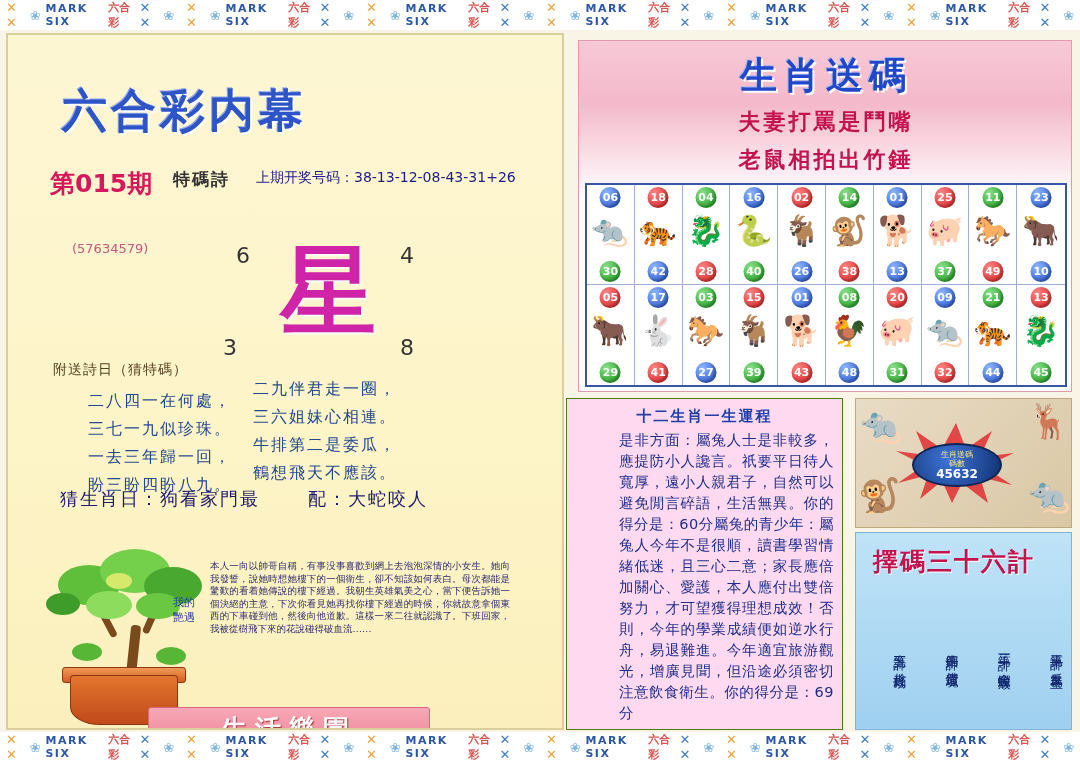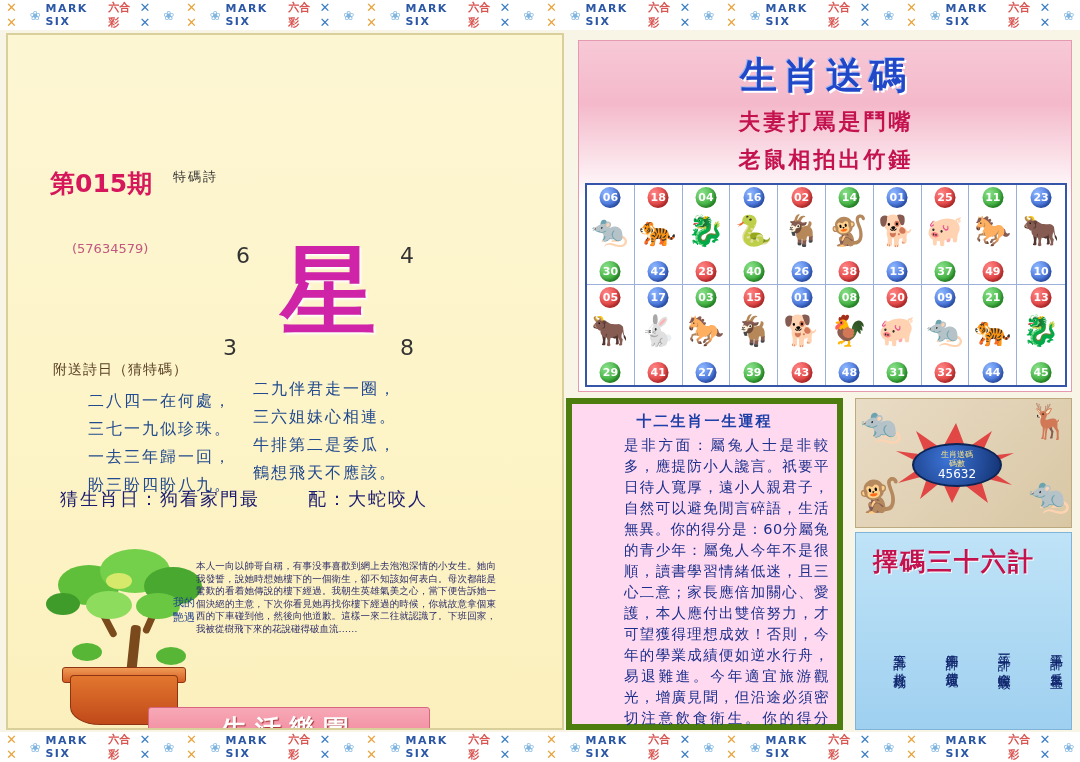--- a/index.html
+++ b/index.html
@@ -20,40 +20,40 @@
 
   
   #left{position:absolute;left:6px;top:33px;width:558px;height:697px;
     background:linear-gradient(180deg,#fdf6d3 0%,#fdf4c8 55%,#fbf0bd 100%);
     border:2px solid #d8cf9a;box-sizing:border-box;overflow:hidden;}
   #title-main{position:absolute;left:54px;top:46px;font-size:45px;font-weight:bold;
     color:#2d55c8;letter-spacing:4px;
     text-shadow:2px 2px 0 #ffffff, -1px -1px 0 #8fa5e8;
     font-family:"DejaVu Sans",sans-serif;}
   #issue{position:absolute;left:42px;top:132px;font-size:25px;font-weight:bold;color:#d6175c;}
-  #sub-tema{position:absolute;left:165px;top:133px;font-size:13px;color:#333;letter-spacing:2px;}
+  #sub-tema{position:absolute;left:165px;top:133px;font-size:17px;color:#333;letter-spacing:2px;font-weight:bold;}
   #last-draw{position:absolute;left:248px;top:134px;font-size:14px;color:#1c1c8a;}
   #secret-line{position:absolute;left:75px;top:176px;font-size:18px;color:#8a5a12;letter-spacing:3px;}
   #code-paren{position:absolute;left:64px;top:206px;font-size:13px;color:#c2577f;}
   #n6{position:absolute;left:228px;top:208px;font-size:22px;color:#333;}
   #n4{position:absolute;left:392px;top:208px;font-size:22px;color:#333;}
   #n3{position:absolute;left:215px;top:300px;font-size:22px;color:#333;}
   #n8{position:absolute;left:392px;top:300px;font-size:22px;color:#333;}
   #bigchar{position:absolute;left:272px;top:208px;font-size:96px;font-weight:bold;
     color:#cf23a8;line-height:96px;
     text-shadow:2px 2px 2px rgba(255,255,255,.9);}
   #poem-head{position:absolute;left:45px;top:326px;font-size:14px;color:#5a4024;letter-spacing:1px;}
   .poemcol{position:absolute;font-size:16px;color:#224a8f;line-height:28px;letter-spacing:2px;}
   #poem-left{left:80px;top:352px;}
   #poem-right{left:245px;top:340px;}
   #guess-line{position:absolute;left:52px;top:452px;font-size:18px;color:#1a1a6e;letter-spacing:2px;}
   #match-line{position:absolute;left:300px;top:452px;font-size:18px;color:#1a1a6e;letter-spacing:2px;}
 
   
-  #story{position:absolute;left:188px;top:525px;width:300px;height:140px;
+  #story{position:absolute;left:202px;top:525px;width:300px;height:140px;
     font-size:9.5px;line-height:12.5px;color:#2d2d6b;text-align:justify;}
   #story-left{position:absolute;left:165px;top:560px;width:22px;font-size:11px;color:#1f3f8f;
     line-height:15px;text-align:center;}
   
   #plant{position:absolute;left:24px;top:512px;width:190px;height:176px;}
   #pot{position:absolute;left:62px;top:640px;width:106px;height:48px;
     background:linear-gradient(180deg,#e2762e,#c1491a);
     border-radius:4px 4px 30px 30px / 4px 4px 18px 18px;border:1px solid #8d3512;}
   #pot-rim{position:absolute;left:54px;top:632px;width:122px;height:14px;
     background:linear-gradient(180deg,#f09a56,#d45d22);border-radius:3px;border:1px solid #8d3512;}
@@ -88,35 +88,35 @@
     box-shadow:inset -2px -2px 3px rgba(0,0,0,.25);}
   .ball.bot{top:auto;bottom:2px;}
   .animal{position:absolute;left:0;right:0;top:21px;height:48px;
     display:flex;align-items:center;justify-content:center;font-size:30px;}
   .g-red{background:radial-gradient(circle at 32% 28%,#ff8585,#d11a1a);}
   .g-blue{background:radial-gradient(circle at 32% 28%,#8fb8ff,#1a49c4);}
   .g-green{background:radial-gradient(circle at 32% 28%,#8ae08a,#129412);}
 
   
   #essay{position:absolute;left:566px;top:398px;width:277px;height:332px;
-    background:#ffd9ef;border:6px solid #4d7c0f;box-sizing:border-box;padding:6px 8px;}
+    background:#ffd9ef;border:1px solid #4d7c0f;box-sizing:border-box;padding:6px 8px;}
   #essay-title{font-size:15px;font-weight:bold;color:#1d3fa8;text-align:center;
     letter-spacing:2px;margin:2px 0 4px;}
   #essay-body{font-size:14.5px;line-height:21px;color:#1c2f8c;text-align:justify;letter-spacing:.5px;margin-left:44px;}
 
   
   #pickcard{position:absolute;left:855px;top:398px;width:217px;height:130px;
     background:linear-gradient(135deg,#e9dcc6,#d9c7a4);border:1px solid #bda97f;
     box-sizing:border-box;overflow:hidden;}
   .pk-animal{position:absolute;font-size:34px;}
   #pk-oval{position:absolute;left:56px;top:44px;width:86px;height:40px;border-radius:50%;
     background:radial-gradient(circle at 40% 35%,#3d74d8,#11306e);border:2px solid #0d2455;
     display:flex;flex-direction:column;align-items:center;justify-content:center;}
   #pk-oval .l1{font-size:8px;color:#ffe680;line-height:9px;}
-  #pk-oval .l2{font-size:12px;color:#fff;font-weight:normal;line-height:13px;}
+  #pk-oval .l2{font-size:12px;color:#fff;font-weight:bold;line-height:13px;}
   #pk-burst{position:absolute;left:40px;top:24px;width:120px;height:80px;}
 
   #calc{position:absolute;left:855px;top:532px;width:217px;height:198px;
     background:linear-gradient(180deg,#bfe3f7,#9fd0f0);border:1px solid #7fb4d8;
     box-sizing:border-box;overflow:hidden;}
   #calc-title{position:absolute;left:0;top:12px;width:217px;
     font-size:25px;font-weight:bold;color:#c3124d;letter-spacing:2px;
     text-shadow:1px 1px 0 #fff;padding-left:17px;}
   #calc-cols{position:absolute;left:4px;top:62px;width:209px;height:130px;
     display:flex;flex-direction:row-reverse;justify-content:space-around;}
@@ -174,22 +174,24 @@
         <span class="mq-flower">❀</span>
         <span class="mq-text">MARK SIX</span>
         <span class="mq-cn">六合彩</span>
         <span class="mq-x blue">✕ ✕</span>
         <span class="mq-flower">❀</span>
       </div>
     </div>
 
   <div id="left">
 
+    <div id="title-main">六合彩内幕</div>
     <div id="issue">第015期</div>
     <div id="sub-tema">特碼詩</div>
+    <div id="last-draw">上期开奖号码：38-13-12-08-43-31+26</div>
     <div id="code-paren">(57634579)</div>
 
     <div id="n6">6</div>
     <div id="n4">4</div>
     <div id="n3">3</div>
     <div id="n8">8</div>
     <div id="bigchar">星</div>
 
     <div id="poem-head">附送詩日（猜特碼）</div>
     <div class="poemcol" id="poem-left" style="white-space:pre-line">二八四一在何處，

